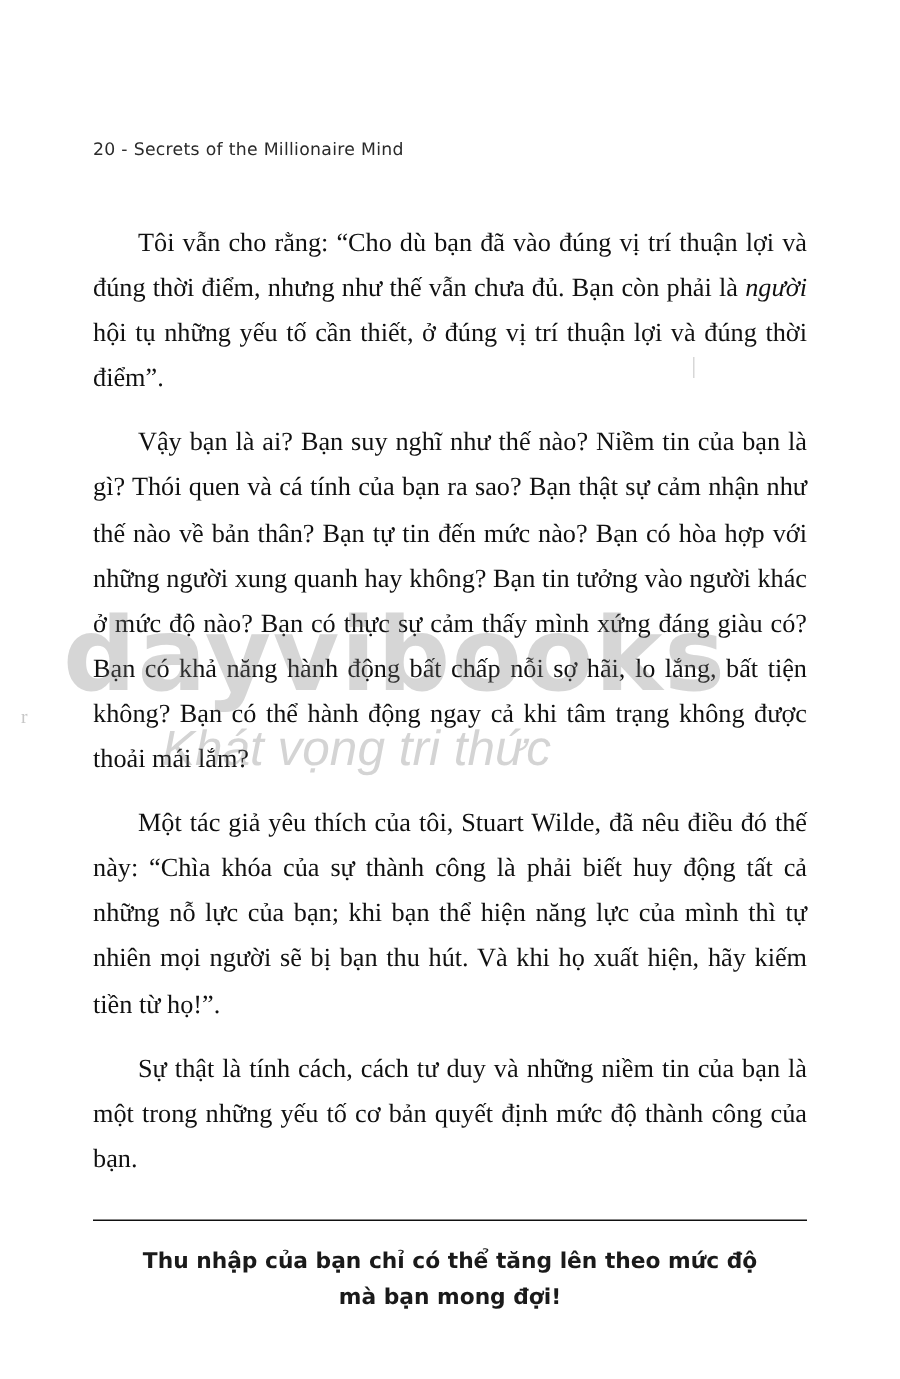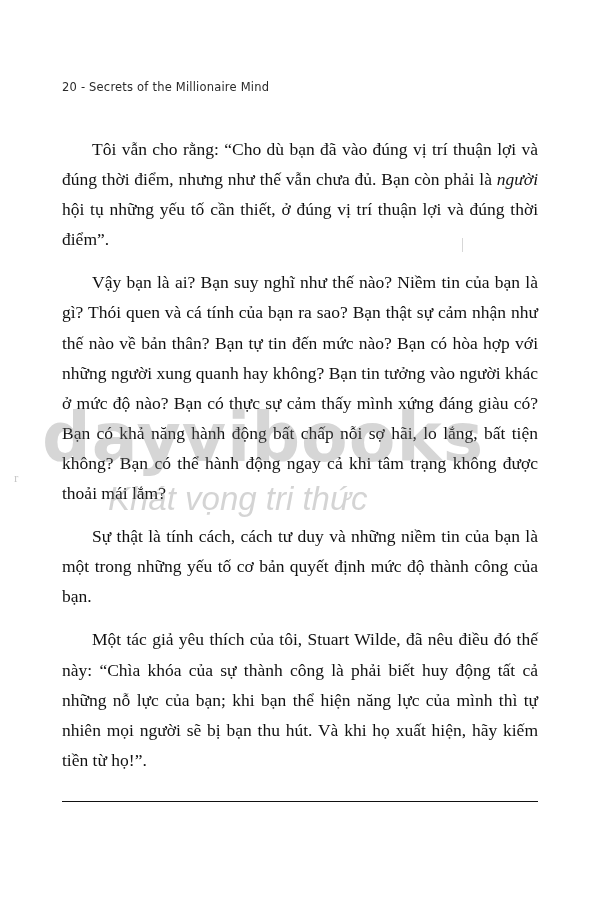--- a/index.html
+++ b/index.html
@@ -21,20 +21,21 @@
     height: 919px;
     box-sizing: border-box;
     padding: 80px 62px 40px 62px;
   }
   .running-head {
     font-family: "DejaVu Sans", sans-serif;
     font-size: 11.5px;
     color: #2a2a2a;
     letter-spacing: 0.2px;
     margin-bottom: 40px;
+    margin-top: 12px;
   }
   .body-text {
     font-size: 17.5px;
     line-height: 1.72;
     text-align: justify;
     color: #111111;
   }
   .body-text p {
     margin: 0 0 14px 0;
     text-indent: 30px;
@@ -118,28 +119,30 @@
 
 <div class="page">
 
   <div class="running-head">20 - Secrets of the Millionaire Mind</div>
 
   <div class="body-text">
     <p class="tight"><span>Tôi vẫn cho rằng: “Cho dù bạn đã vào đúng vị trí thuận lợi và đúng thời điểm, nhưng như thế vẫn chưa đủ. Bạn còn phải là </span><em>người</em><span> hội tụ những yếu tố cần thiết, ở đúng vị trí thuận lợi và đúng thời điểm”.</span></p>
 
     <p class="tight">Vậy bạn là ai? Bạn suy nghĩ như thế nào? Niềm tin của bạn là gì? Thói quen và cá tính của bạn ra sao? Bạn thật sự cảm nhận như thế nào về bản thân? Bạn tự tin đến mức nào? Bạn có hòa hợp với những người xung quanh hay không? Bạn tin tưởng vào người khác ở mức độ nào? Bạn có thực sự cảm thấy mình xứng đáng giàu có? Bạn có khả năng hành động bất chấp nỗi sợ hãi, lo lắng, bất tiện không? Bạn có thể hành động ngay cả khi tâm trạng không được thoải mái lắm?</p>
 
+    <p class="tight">Một tác giả yêu thích của tôi, Stuart Wilde, đã nêu điều đó thế này: “Chìa khóa của sự thành công là phải biết huy động tất cả những nỗ lực của bạn; khi bạn thể hiện năng lực của mình thì tự nhiên mọi người sẽ bị bạn thu hút. Và khi họ xuất hiện, hãy kiếm tiền từ họ!”.</p>
+
     <p class="tight">Sự thật là tính cách, cách tư duy và những niềm tin của bạn là một trong những yếu tố cơ bản quyết định mức độ thành công của bạn.</p>
-
-    <p class="tight">Một tác giả yêu thích của tôi, Stuart Wilde, đã nêu điều đó thế này: “Chìa khóa của sự thành công là phải biết huy động tất cả những nỗ lực của bạn; khi bạn thể hiện năng lực của mình thì tự nhiên mọi người sẽ bị bạn thu hút. Và khi họ xuất hiện, hãy kiếm tiền từ họ!”.</p>
   </div>
 
   <hr class="rule">
 
   <div class="maxim">
+    <div class="line">Thu nhập của bạn chỉ có thể tăng lên theo mức độ</div>
+    <div class="line">mà bạn mong đợi!</div>
   </div>
 
 </div>
 
 <div class="watermark">
   <div class="wm-main">dayvibooks</div>
   <div class="wm-sub">Khát vọng tri thức</div>
   <div class="wm-tick">r</div>
   <div class="wm-tick2"></div>
 </div>

